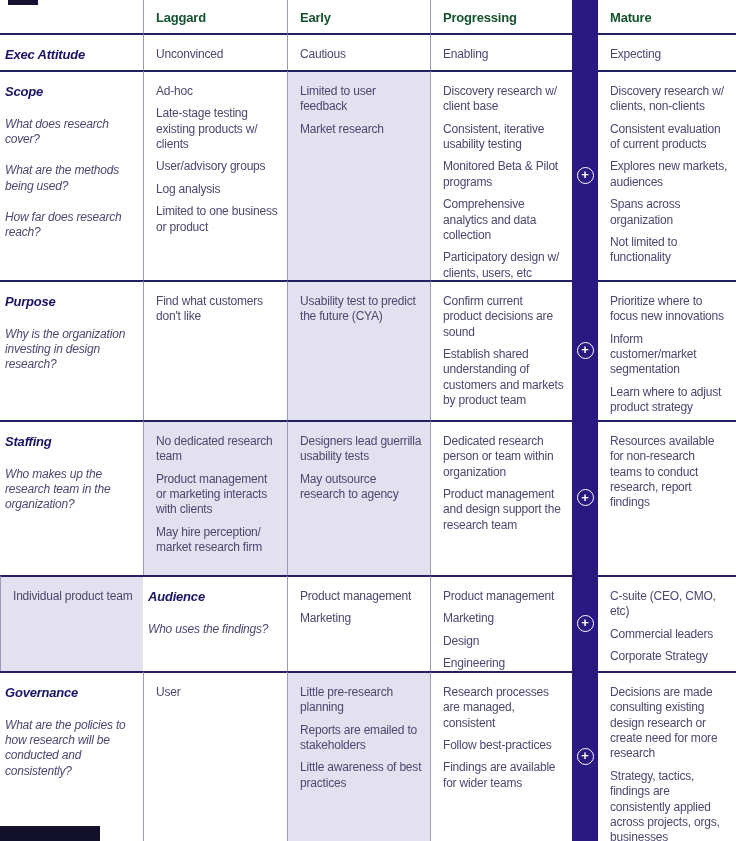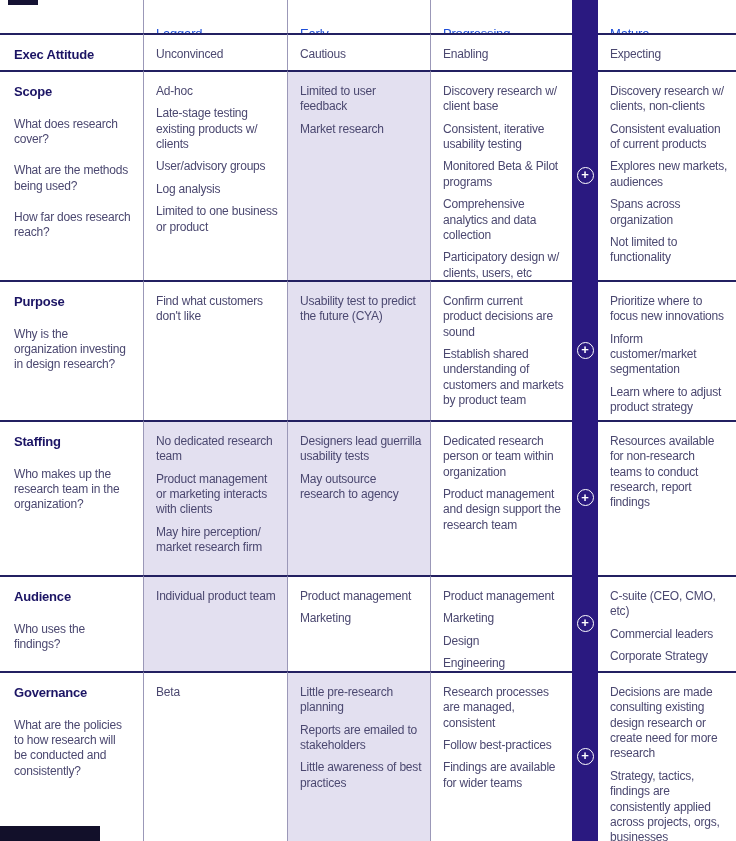--- a/index.html
+++ b/index.html
@@ -30,28 +30,28 @@
     letter-spacing: -0.2px;
     overflow: hidden;
   }
   .cell p { margin: 0 0 7px 0; }
 
   .bt { border-top: 2px solid #232061; }
   .bl { border-left: 1px solid #9b98b8; }
   .shaded { background: #e3e0f0; }
 
   .head-cell {
-    font-weight: normal;
+    font-weight: bold;
     font-size: 13px;
-    color: #1d4ed8;
-    padding-top: 26px;
+    color: #14532d;
+    padding-top: 10px;
     letter-spacing: -0.2px;
   }
 
-  .label-cell { padding-left: 14px; padding-right: 12px; }
+  .label-cell { padding-left: 5px; padding-right: 12px; font-style: italic; }
   .row-label {
     font-weight: bold;
     font-size: 13px;
     color: #1b1464;
     margin-bottom: 9px;
     letter-spacing: -0.2px;
   }
   .row-questions p { margin: 16px 0 7px 0; }
 
   .band {
@@ -197,29 +197,29 @@
         <p>Dedicated research person or team within organization</p>
         <p>Product management and design support the research team</p>
       </div>
     <div class="cell band">
       <span class="plus">+</span>
     </div>
     <div class="cell bt">
         <p>Resources available for non-research teams to conduct research, report findings</p>
       </div>
 
+    <div class="cell bl bt shaded">
+        <p>Individual product team</p>
+      </div>
     <div class="cell label-cell bt">
       <div class="row-label">Audience</div>
       <div class="row-questions">
           <p>Who uses the findings?</p>
         </div>
     </div>
-    <div class="cell bl bt shaded">
-        <p>Individual product team</p>
-      </div>
     <div class="cell bl bt">
         <p>Product management</p>
         <p>Marketing</p>
       </div>
     <div class="cell bl bt">
         <p>Product management</p>
         <p>Marketing</p>
         <p>Design</p>
         <p>Engineering</p>
       </div>
@@ -232,21 +232,21 @@
         <p>Corporate Strategy</p>
       </div>
 
     <div class="cell label-cell bt">
       <div class="row-label">Governance</div>
       <div class="row-questions">
           <p>What are the policies to how research will be conducted and consistently?</p>
         </div>
     </div>
     <div class="cell bl bt">
-        <p>Beta</p>
+        <p>User</p>
       </div>
     <div class="cell bl bt shaded">
         <p>Little pre-research planning</p>
         <p>Reports are emailed to stakeholders</p>
         <p>Little awareness of best practices</p>
       </div>
     <div class="cell bl bt">
         <p>Research processes are managed, consistent</p>
         <p>Follow best-practices</p>
         <p>Findings are available for wider teams</p>

